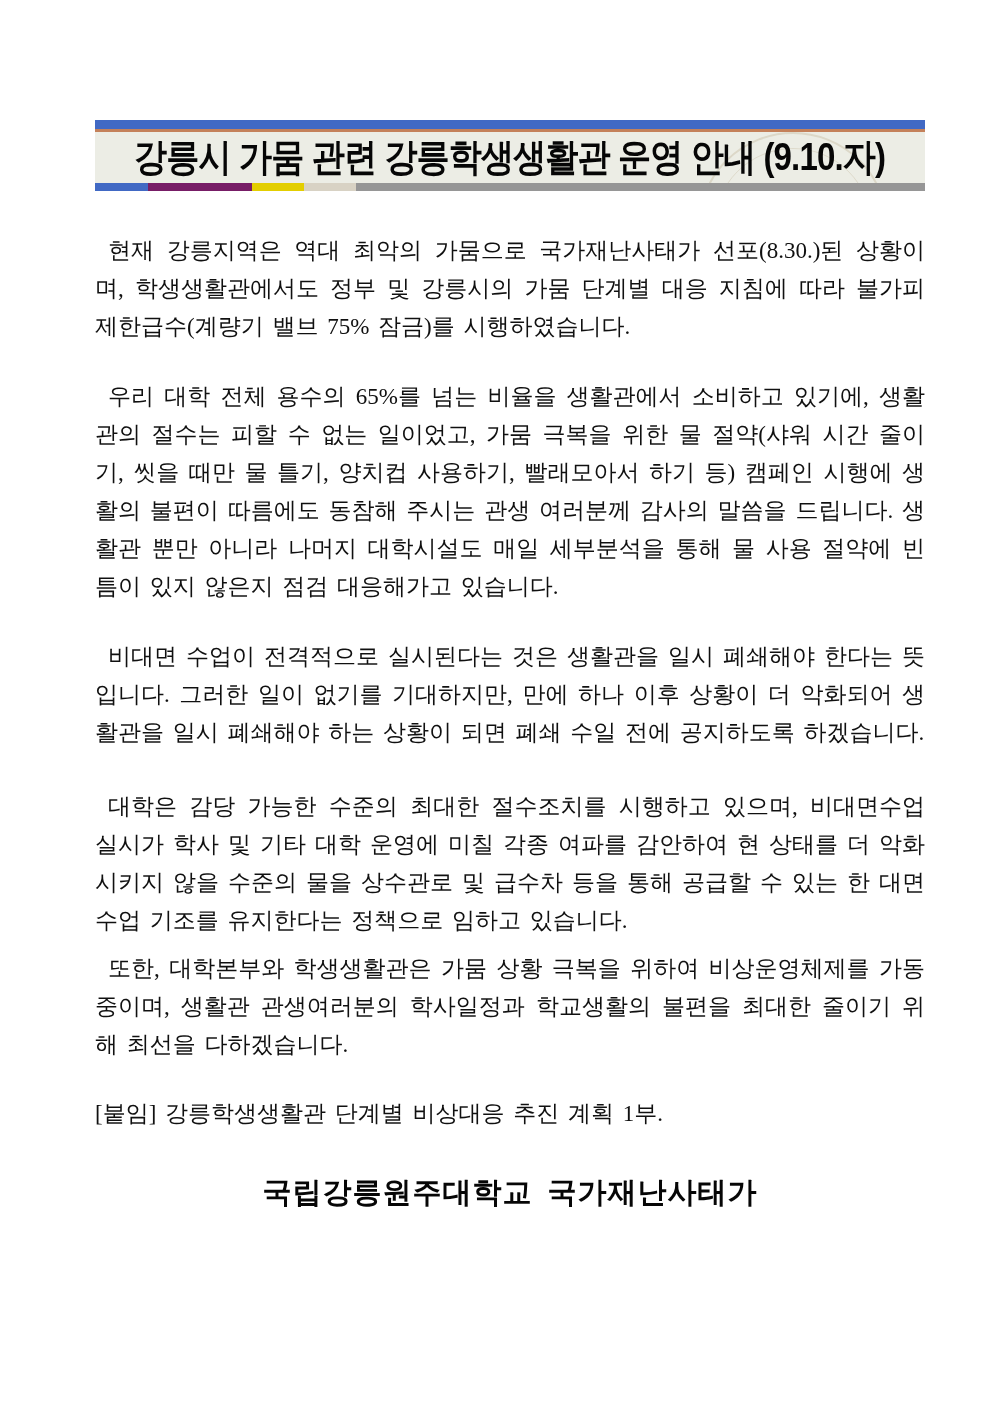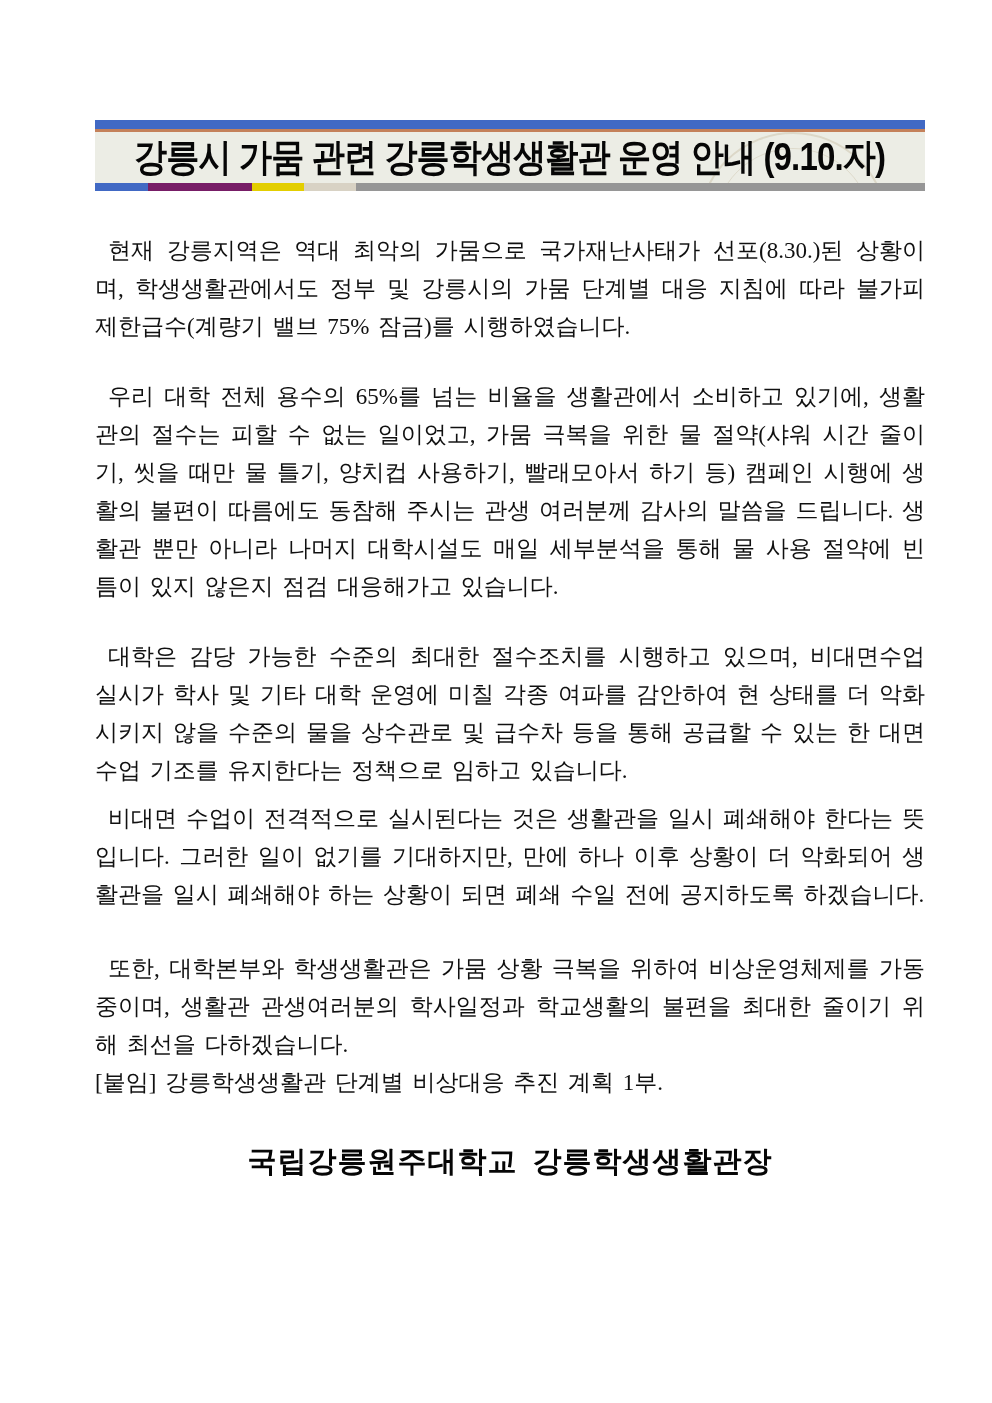--- a/index.html
+++ b/index.html
@@ -80,21 +80,21 @@
     text-align-last: left;
     word-spacing: 3px;
   }
   .body-text p.para {
     text-indent: 13px;
   }
   .para-0 { margin-bottom: 32px; font-family: Liberation Serif, serif; }
   .para-1 { margin-bottom: 32px; margin-top: 32px; }
   .para-2 { margin-bottom: 10px; }
   .para-3 { margin-bottom: 36px; }
-  .para-4 { }
+  .para-4 { margin-bottom: 31px; }
   .attachment-line {
     text-indent: 0;
     text-align: left;
     margin-bottom: 40px;
   }
   .signature-line {
     text-align: center;
     text-align-last: center;
     font-family: "Liberation Sans", "DejaVu Sans", sans-serif;
     font-weight: bold;
@@ -125,22 +125,22 @@
       <div class="seg-1" style="background: rgb(119, 29, 102);"></div>
       <div class="seg-2" style="background: rgb(227, 206, 0);"></div>
       <div class="seg-3" style="background: rgb(216, 210, 196);"></div>
       <div class="seg-4" style="background: rgb(150, 150, 150);"></div>
     </div>
   </div>
 
   <div class="body-text">
     <p class="para para-0">현재 강릉지역은 역대 최악의 가뭄으로 국가재난사태가 선포(8.30.)된 상황이며, 학생생활관에서도 정부 및 강릉시의 가뭄 단계별 대응 지침에 따라 불가피 제한급수(계량기 밸브 75% 잠금)를 시행하였습니다.</p>
     <p class="para para-1">우리 대학 전체 용수의 65%를 넘는 비율을 생활관에서 소비하고 있기에, 생활관의 절수는 피할 수 없는 일이었고, 가뭄 극복을 위한 물 절약(샤워 시간 줄이기, 씻을 때만 물 틀기, 양치컵 사용하기, 빨래모아서 하기 등) 캠페인 시행에 생활의 불편이 따름에도 동참해 주시는 관생 여러분께 감사의 말씀을 드립니다. 생활관 뿐만 아니라 나머지 대학시설도 매일 세부분석을 통해 물 사용 절약에 빈틈이 있지 않은지 점검 대응해가고 있습니다.</p>
+    <p class="para para-3">비대면 수업이 전격적으로 실시된다는 것은 생활관을 일시 폐쇄해야 한다는 뜻입니다. 그러한 일이 없기를 기대하지만, 만에 하나 이후 상황이 더 악화되어 생활관을 일시 폐쇄해야 하는 상황이 되면 폐쇄 수일 전에 공지하도록 하겠습니다.</p>
     <p class="para para-2">대학은 감당 가능한 수준의 최대한 절수조치를 시행하고 있으며, 비대면수업 실시가 학사 및 기타 대학 운영에 미칠 각종 여파를 감안하여 현 상태를 더 악화시키지 않을 수준의 물을 상수관로 및 급수차 등을 통해 공급할 수 있는 한 대면수업 기조를 유지한다는 정책으로 임하고 있습니다.</p>
-    <p class="para para-3">비대면 수업이 전격적으로 실시된다는 것은 생활관을 일시 폐쇄해야 한다는 뜻입니다. 그러한 일이 없기를 기대하지만, 만에 하나 이후 상황이 더 악화되어 생활관을 일시 폐쇄해야 하는 상황이 되면 폐쇄 수일 전에 공지하도록 하겠습니다.</p>
     <p class="para para-4">또한, 대학본부와 학생생활관은 가뭄 상황 극복을 위하여 비상운영체제를 가동중이며, 생활관 관생여러분의 학사일정과 학교생활의 불편을 최대한 줄이기 위해 최선을 다하겠습니다.</p>
 
     <p class="attachment-line">[붙임] 강릉학생생활관 단계별 비상대응 추진 계획 1부.</p>
 
-    <p class="signature-line">국립강릉원주대학교 강릉학생생활관장</p>
+    <p class="signature-line">국립강릉원주대학교 국가재난사태가</p>
   </div>
 
 </div>
 
 </body></html>

